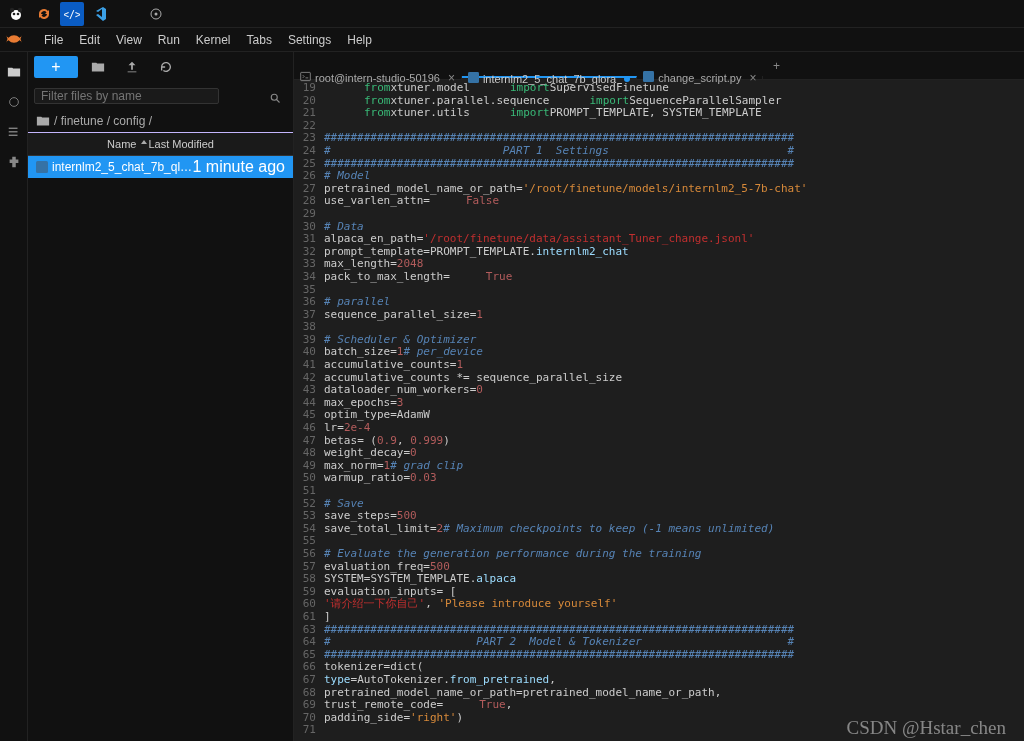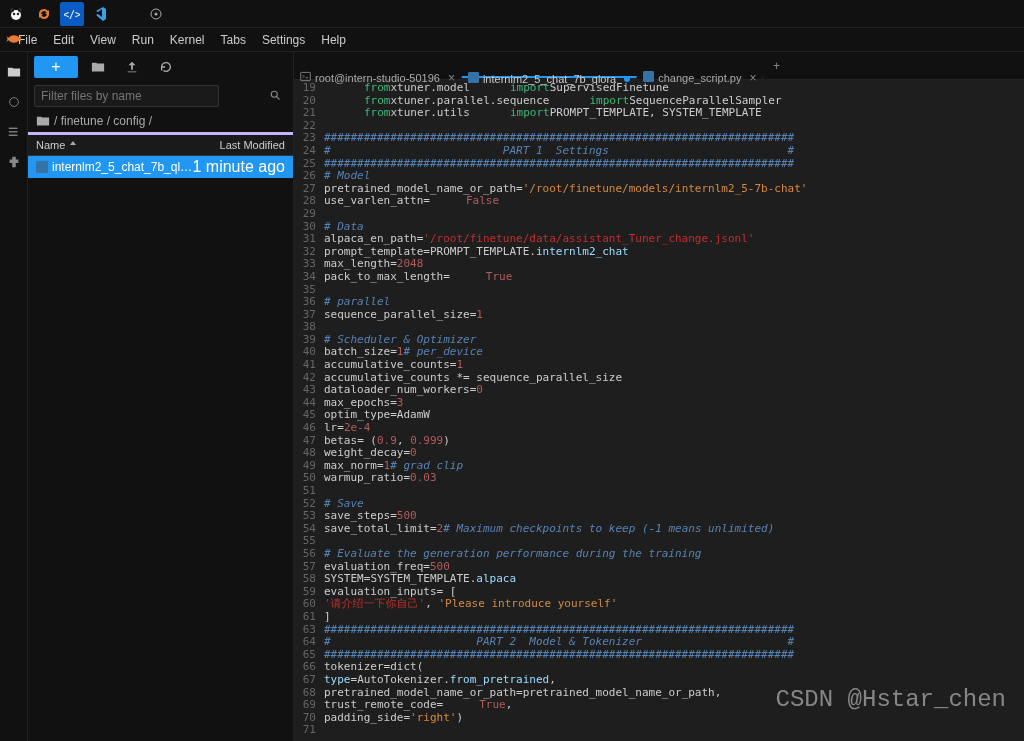--- a/index.html
+++ b/index.html
@@ -1,36 +1,36 @@
 <!DOCTYPE html>
 <html><head>
 <meta charset="utf-8">
 <style>
 * { margin: 0; padding: 0; box-sizing: border-box; }
 body { font-family: -apple-system, BlinkMacSystemFont, "Segoe UI", sans-serif; background: #111; color: #ccc; width: 1024px; height: 741px; overflow: hidden; font-size: 12px; }
 .topbar { height: 28px; background: #111; display: flex; align-items: center; padding: 0 4px; border-bottom: 1px solid #222; }
 .topbar-icon { width: 24px; height: 24px; display: flex; align-items: center; justify-content: center; margin-right: 4px; color: #aaa; }
 .topbar-icon svg { width: 16px; height: 16px; }
-.menubar { height: 24px; background: #111; display: flex; align-items: center; padding-left: 10px; border-bottom: 1px solid #222; }
+.menubar { height: 24px; background: #111; display: flex; align-items: center; padding-left: 36px; border-bottom: 1px solid #222; }
 .menubar-logo { position:absolute; left:4px; top:29px; width:20px; height:20px; display:flex; align-items:center; justify-content:center; }
 .menubar-item { padding: 3px 8px; color: #ccc; cursor: pointer; font-size: 12px; }
 .main { display: flex; height: calc(100% - 52px); }
 .activitybar { width: 28px; background: #111; border-right: 1px solid #222; display: flex; flex-direction: column; align-items: center; padding-top: 6px; }
 .activitybar-item { width: 24px; height: 28px; display: flex; align-items: center; justify-content: center; color: #888; cursor: pointer; margin-bottom: 2px; }
 .activitybar-item svg { width: 14px; height: 14px; }
 .filebrowser { width: 266px; background: #111; border-right: 1px solid #222; display: flex; flex-direction: column; }
 .fb-toolbar { height: 30px; display: flex; align-items: center; padding: 0 6px; gap: 6px; }
 .fb-add { flex: 0 0 44px; height: 22px; background: #2196f3; color: #fff; border-radius: 2px; display: flex; align-items: center; justify-content: center; font-size: 16px; cursor: pointer; }
 .fb-tb-icon { width: 28px; height: 28px; display:flex; align-items:center; justify-content:center; color:#aaa; cursor:pointer; }
 .fb-filter { height: 28px; padding: 0 6px; display: flex; align-items: center; }
-.fb-filter-input { flex: 1; background: #1a1a1a; border: 1px solid #333; color: #f0abfc; padding: 3px 22px 3px 6px; font-size: 12px; border-radius: 2px; height: 22px; }
+.fb-filter-input { flex: 1; background: #1a1a1a; border: 1px solid #333; color: #f0abfc; padding: 3px 22px 3px 6px; font-size: 12px; border-radius: 2px; height: 16px; }
 .fb-filter-wrap { position: relative; flex: 1; }
 .fb-filter-icon { position: absolute; right: 6px; top: 4px; color: #888; }
 .fb-bc { height: 22px; display: flex; align-items: center; padding: 0 8px; color: #aaa; font-size: 12px; }
-.fb-header { height: 24px; display: flex; align-items: center; background: #1a1a1a; border-top: 3px solid #c4b5fd; border-bottom: 1px solid #333; padding: 0 8px; color: #ccc; font-size: 11px; justify-content: space-between; }
+.fb-header { height: 24px; display: flex; align-items: center; background: #1a1a1a; border-top: 1px solid #c4b5fd; border-bottom: 1px solid #333; padding: 0 8px; color: #ccc; font-size: 11px; justify-content: center; }
 .fb-hdr-name { display:flex; align-items:center; gap:4px; }
 .fb-row { height: 22px; display: flex; align-items: center; padding: 0 8px; background: #2196f3; color: #fff; font-size: 12px; cursor: pointer; }
 .fb-row-icon { width: 16px; display:flex; align-items:center; }
 .fb-row-name { flex: 1; overflow: hidden; text-overflow: ellipsis; white-space: nowrap; }
 .fb-row-time { font-size: 16px; }
 .editor-area { flex: 1; display: flex; flex-direction: column; background: #1e1e1e; }
 .tabbar { height: 28px; display: flex; align-items: stretch; background: #111; border-bottom: 1px solid #222; }
 .tab { display: flex; align-items: center; padding: 0 6px; border-right: 1px solid #222; color: #aaa; cursor: pointer; font-size: 11px; gap: 4px; }
 .tab.active { background: #1e1e1e; color: #ccc; border-top: 2px solid #2196f3; }
 .tab .close { color: #888; font-size: 12px; margin-left: 4px; }
@@ -42,21 +42,21 @@
 .gutter { width: 30px; text-align: right; color: #666; padding-right: 8px; user-select: none; flex-shrink: 0; }
 .tok-kw { color: #39b977; margin-left: 40px; }
 .tok-mod { color: #ccc; }
 .tok-str { color: #d88a3a; }
 .tok-str2 { color: #c02f2f; }
 .tok-num { color: #b35c5c; }
 .tok-bool { color: #b35c5c; margin-left: 36px; }
 .tok-cmt { color: #5683b5; font-style: italic; }
 .tok-op { color: #ccc; }
 .tok-attr { color: #9cdcfe; }
-.watermark { position: absolute; right: 18px; bottom: 28px; color: rgba(220,220,220,0.55); font-size: 24px; font-family: Liberation Mono, monospace; pointer-events: none; }
+.watermark { position: absolute; right: 18px; bottom: 2px; color: rgba(220,220,220,0.55); font-size: 19px; font-family: Liberation Serif, serif; pointer-events: none; }
 </style>
 </head>
 <body>
 
 <div class="topbar">
   <div class="topbar-icon">
       <svg viewBox="0 0 16 16">
         <circle cx="8" cy="9" r="5" fill="#fff"></circle>
         <circle cx="4" cy="4" r="2.2" fill="#222"></circle>
         <circle cx="12" cy="4" r="2.2" fill="#222"></circle>

